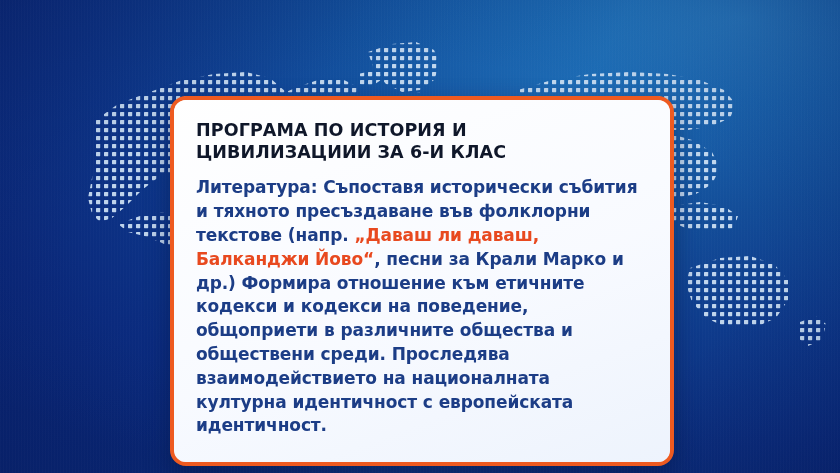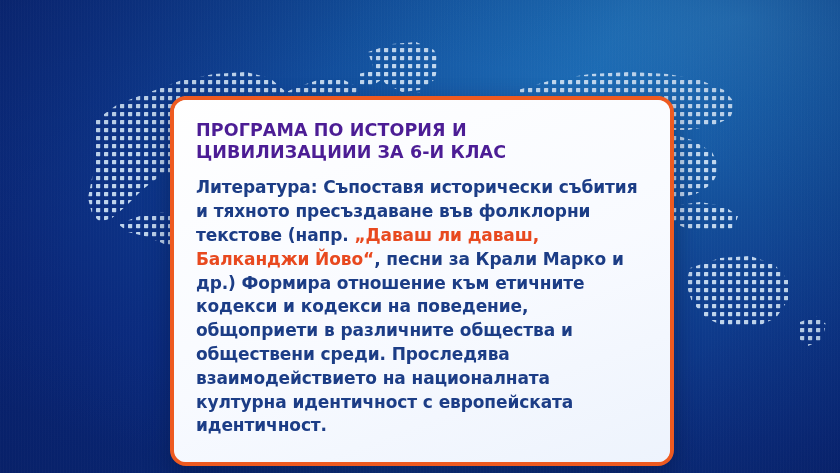--- a/index.html
+++ b/index.html
@@ -91,21 +91,21 @@
     border-radius: 12px;
     pointer-events: none;
     background: linear-gradient(160deg, rgba(255,255,255,0.9) 0%, rgba(244,248,255,0.55) 55%, rgba(232,240,252,0.75) 100%);
   }
   .card-content {
     position: relative;
   }
 
   .card-title {
     margin: 0 0 13px 0;
-    color: #4c1d95;
+    color: #0f172a;
     font-family: "DejaVu Sans", sans-serif;
     font-weight: bold;
     font-size: 17.5px;
     line-height: 1.24;
     letter-spacing: 0.1px;
   }
 
   .card-body {
     margin: 0;
     color: #1c3d86;

